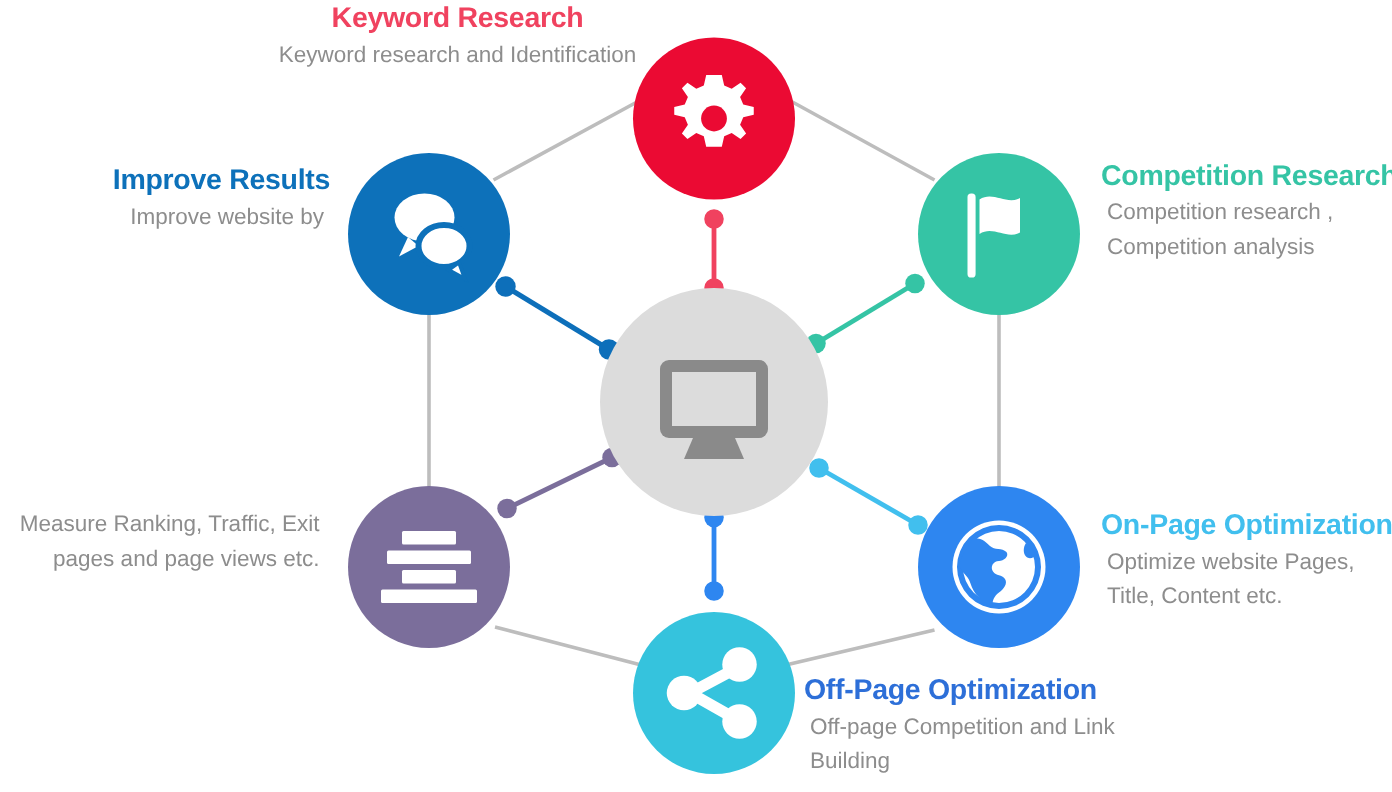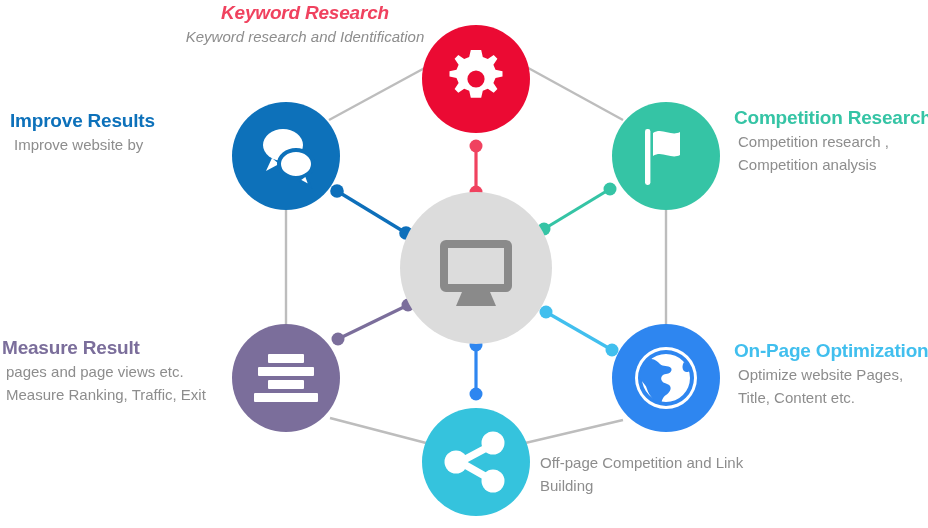--- a/index.html
+++ b/index.html
@@ -36,26 +36,26 @@
     letter-spacing: -0.2px;
     white-space: nowrap;
   }
   .label-desc {
     font-size: 15px;
     color: #8d8d8d;
     line-height: 1.25;
     margin: 4px;
     font-weight: normal;
   }
-  .align-right { }
+  .align-right { text-align: right; }
   .align-left  { text-align: left; }
   .align-center{ text-align: center; }
 
   
-  #label-keyword-research   { left: 140px; top: 2px;   width: 330px; font-style: italic; }
+  #label-keyword-research   { left: 140px; top: 2px;   width: 330px; }
   #label-improve-results    { left: 10px;  top: 110px; width: 210px; }
   #label-competition        { left: 734px; top: 107px; width: 200px; }
   #label-measure-result     { left: 2px;   top: 337px; width: 215px; }
   #label-onpage             { left: 734px; top: 340px; width: 200px; }
   #label-offpage            { left: 536px; top: 450px; width: 230px; }
 </style>
 </head>
 <body>
 
 <div id="infographic">
@@ -211,29 +211,29 @@
     <div class="label-desc">Improve website  by</div>
   </div>
 
   <div class="label-block align-left" id="label-competition">
     <div class="label-title" style="color:#35c4a5;">Competition Research</div>
     <div class="label-desc">Competition research ,</div>
     <div class="label-desc">Competition analysis</div>
   </div>
 
   <div class="label-block align-right" id="label-measure-result">
-    <div class="label-title" style="color:#7b6e9b;">Measure Result</div>
+    <div class="label-desc">Measure Ranking, Traffic, Exit</div>
     <div class="label-desc">pages and page views etc.</div>
-    <div class="label-desc">Measure Ranking, Traffic, Exit</div>
   </div>
 
   <div class="label-block align-left" id="label-onpage">
     <div class="label-title" style="color:#41bfee;">On-Page Optimization</div>
     <div class="label-desc">Optimize website Pages,</div>
     <div class="label-desc">Title, Content etc.</div>
   </div>
 
   <div class="label-block align-left" id="label-offpage">
+    <div class="label-title" style="color:#2d6fd8;">Off-Page Optimization</div>
     <div class="label-desc">Off-page Competition and Link</div>
     <div class="label-desc">Building</div>
   </div>
 
 </div>
 
 </body></html>

